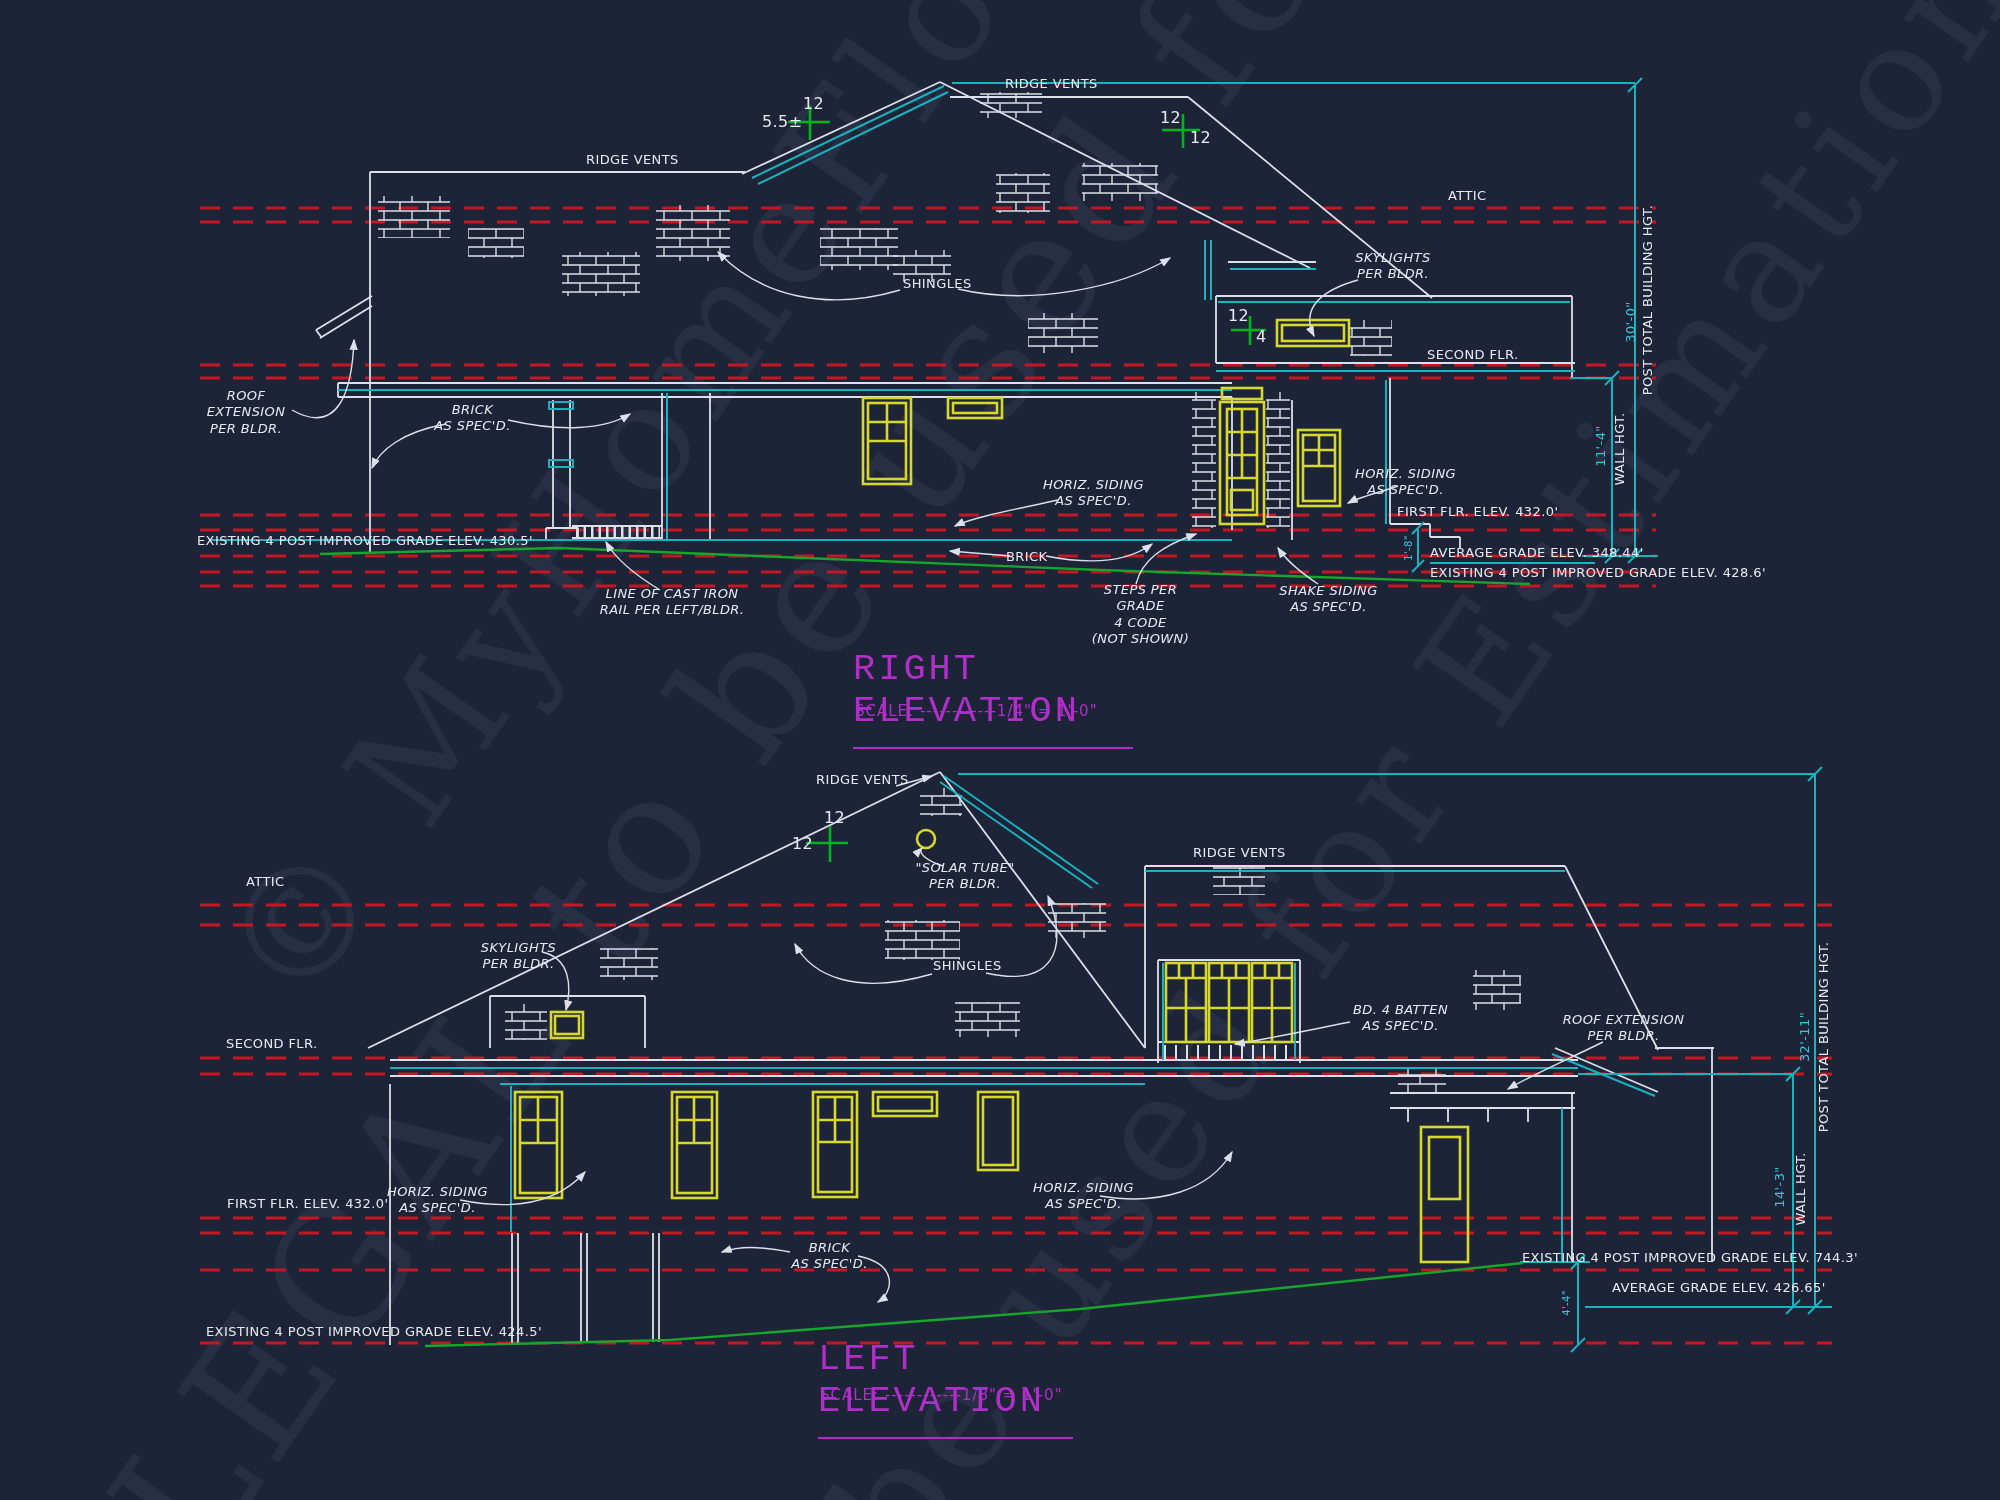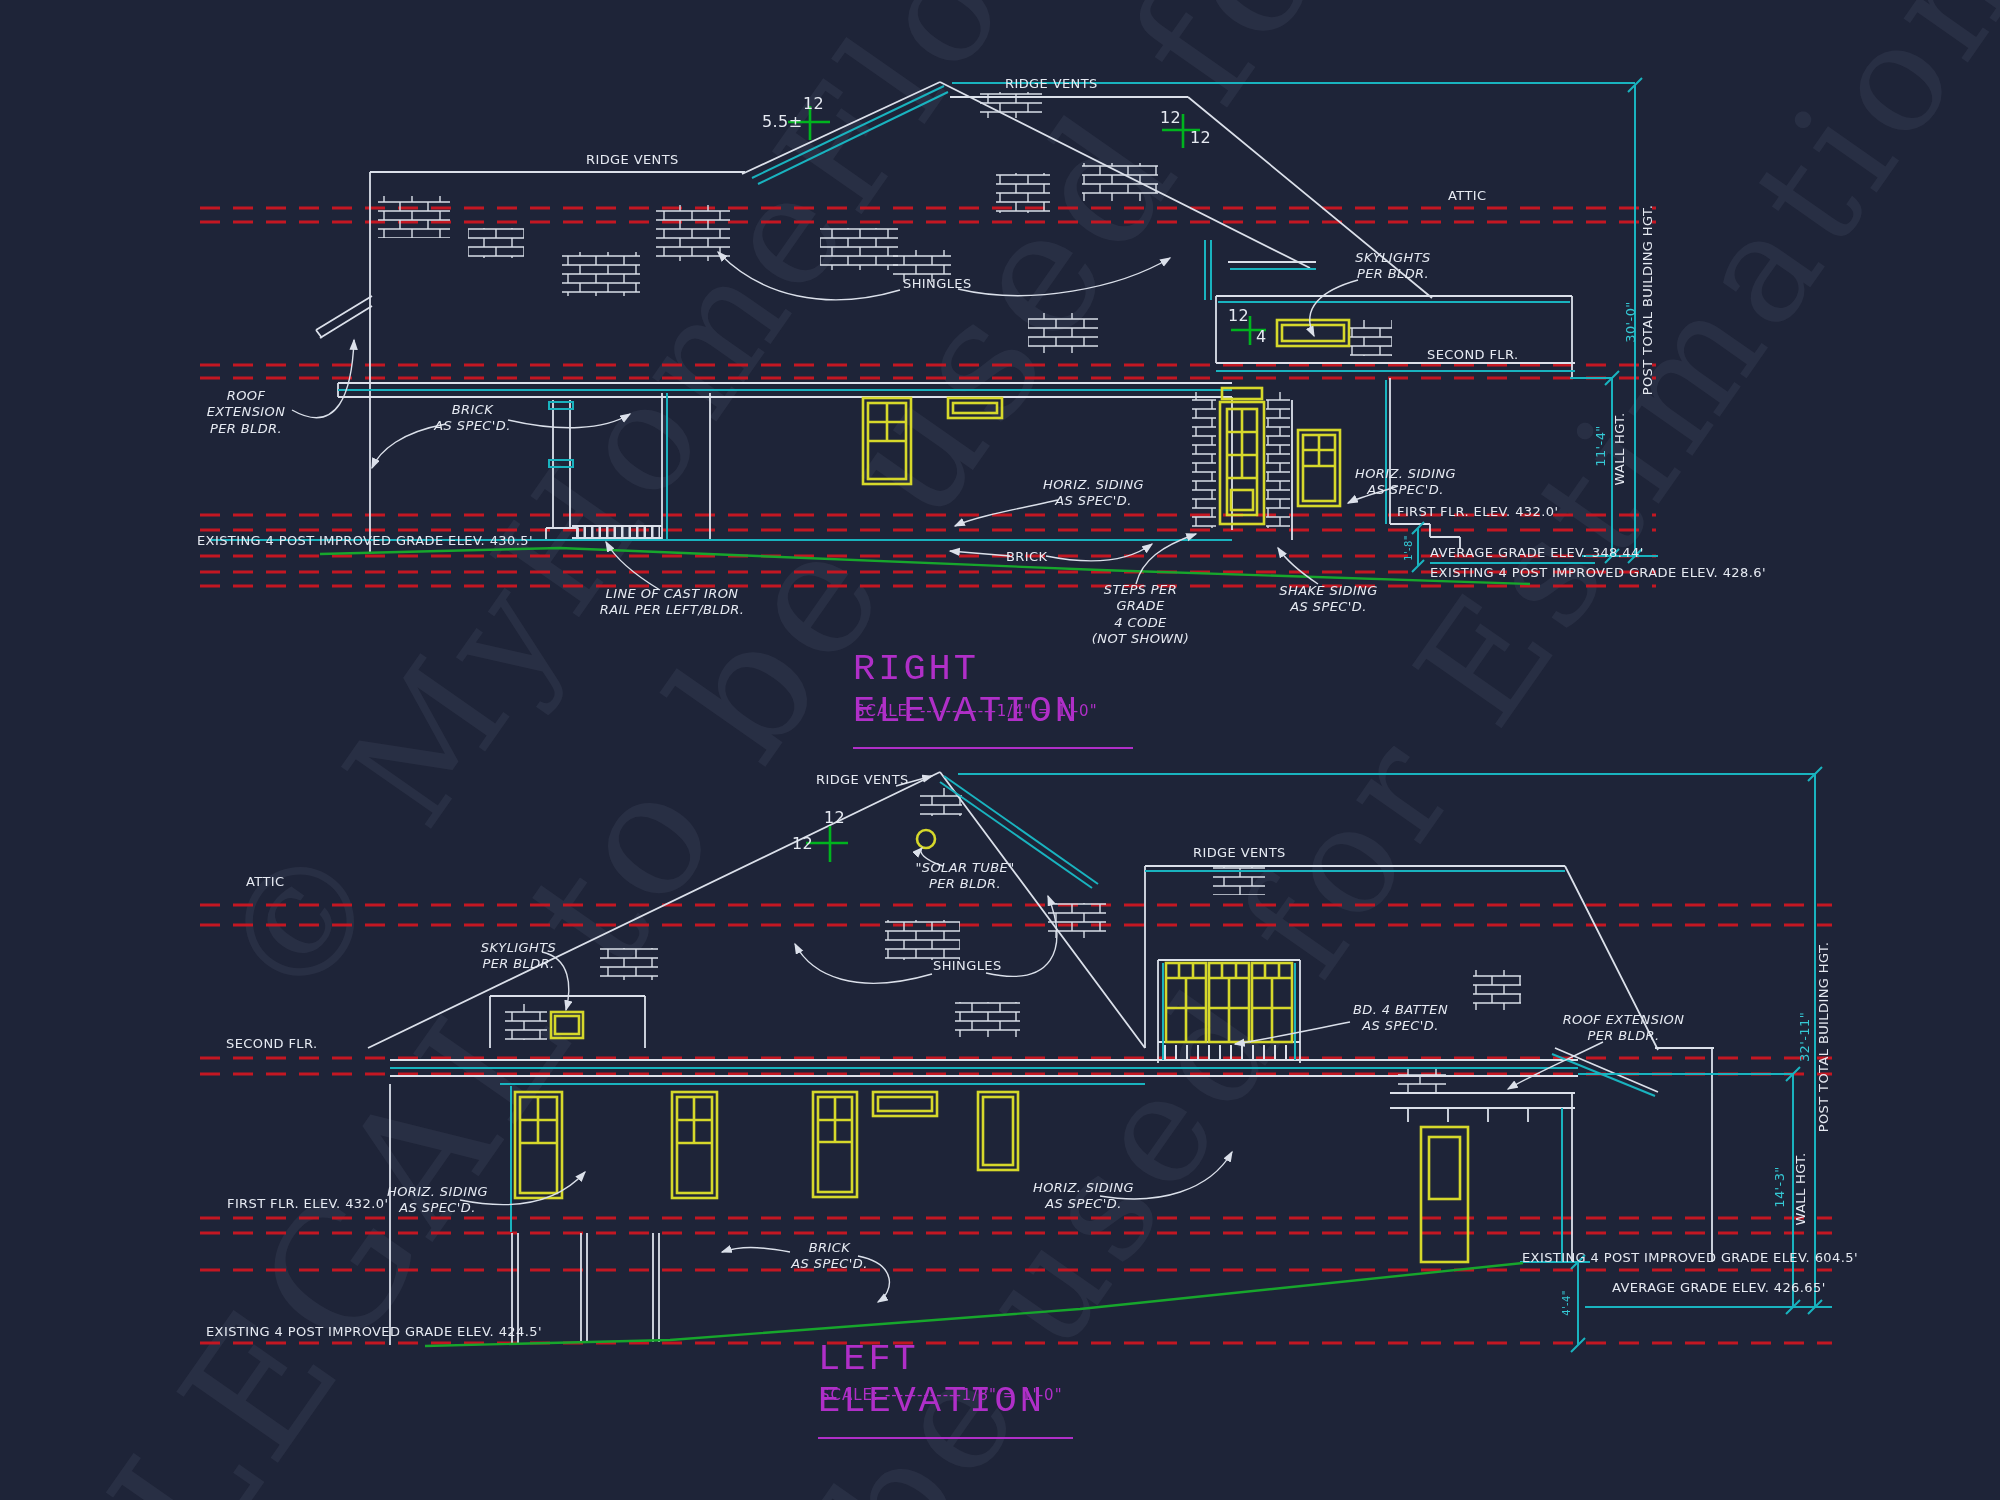--- a/index.html
+++ b/index.html
@@ -326,21 +326,21 @@
   <div class="lbl ctr" style="left:1556px;top:1012px;width:135px">ROOF EXTENSION
 PER BLDR.</div>
   <div class="lbl ctr" style="left:1026px;top:1180px;width:115px">HORIZ. SIDING
 AS SPEC'D.</div>
   <div class="lbl ctr" style="left:380px;top:1184px;width:115px">HORIZ. SIDING
 AS SPEC'D.</div>
   <div class="lbl" style="left:227px;top:1196px">FIRST FLR. ELEV. 432.0'</div>
   <div class="lbl ctr" style="left:772px;top:1240px;width:115px">BRICK
 AS SPEC'D.</div>
   <div class="lbl" style="left:206px;top:1324px">EXISTING 4 POST IMPROVED GRADE ELEV. 424.5'</div>
-  <div class="lbl" style="left:1522px;top:1250px">EXISTING 4 POST IMPROVED GRADE ELEV. 604.5'</div>
+  <div class="lbl" style="left:1522px;top:1250px">EXISTING 4 POST IMPROVED GRADE ELEV. 744.3'</div>
   <div class="lbl" style="left:1612px;top:1280px">AVERAGE GRADE ELEV. 426.65'</div>
   <div class="rotc tealtxt" style="left:1804px;top:1037px">32'-11"</div>
   <div class="rotc whitetxt" style="left:1823px;top:1037px">POST TOTAL BUILDING HGT.</div>
   <div class="rotc tealtxt" style="left:1779px;top:1187px">14'-3"</div>
   <div class="rotc whitetxt" style="left:1800px;top:1189px">WALL HGT.</div>
   <div class="rotc tealtxt tiny" style="left:1566px;top:1303px">4'-4"</div>
   <div class="title" style="left:818px;top:1338px;width:255px">LEFT ELEVATION</div>
   <div class="scaleln" style="left:820px;top:1386px">SCALE: ------------1/8" = 1'-0"</div>
 
 </div>

